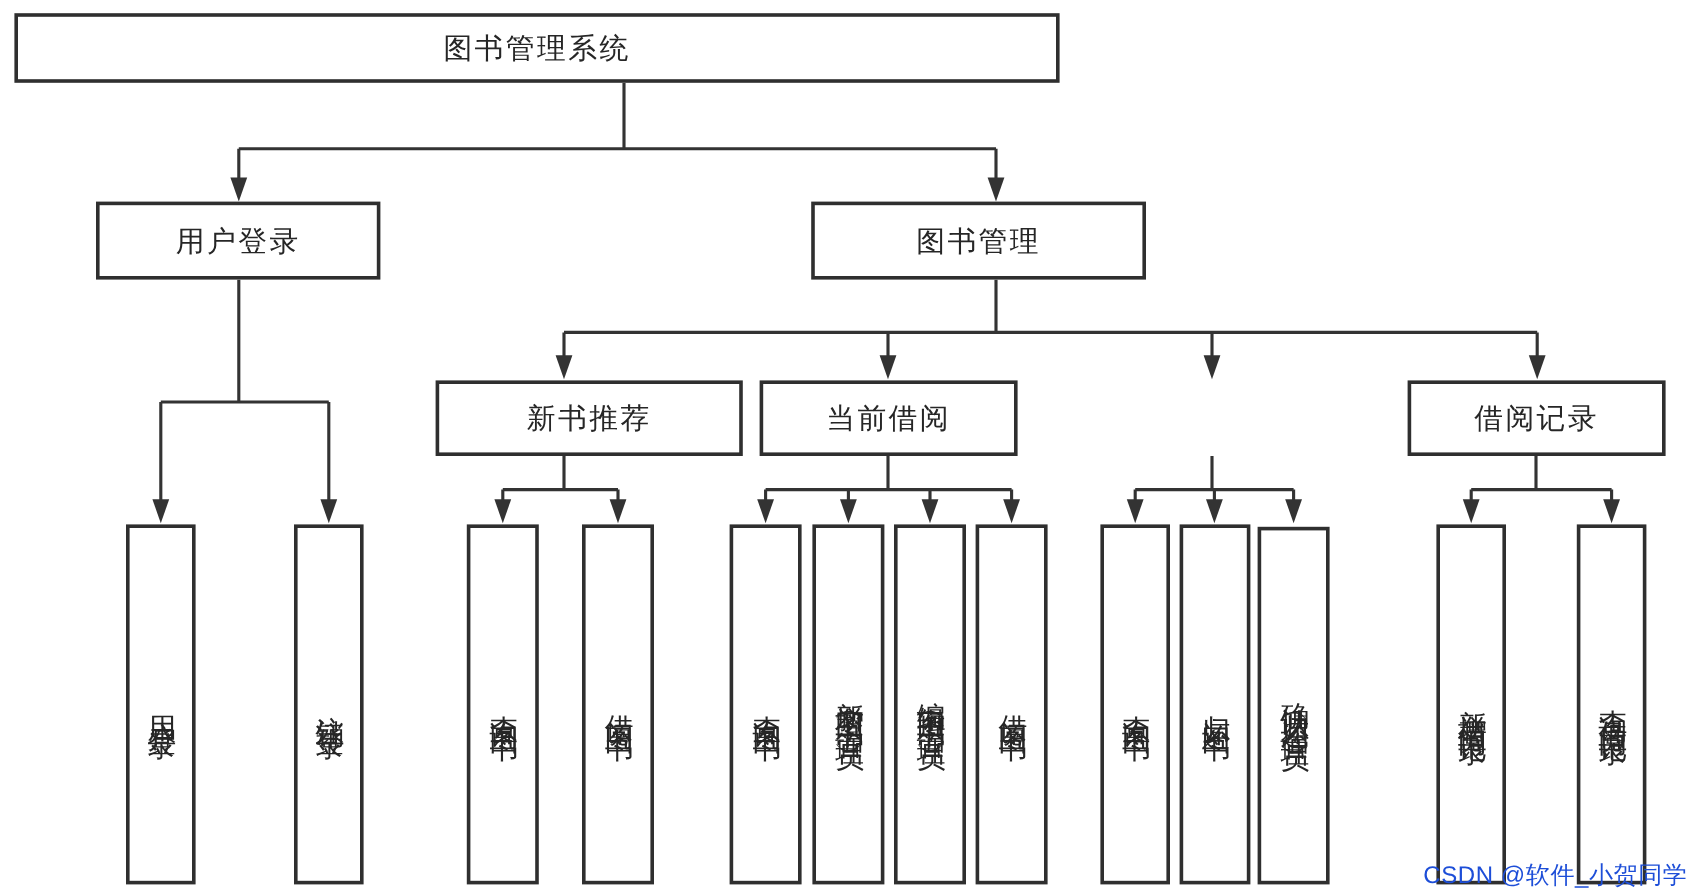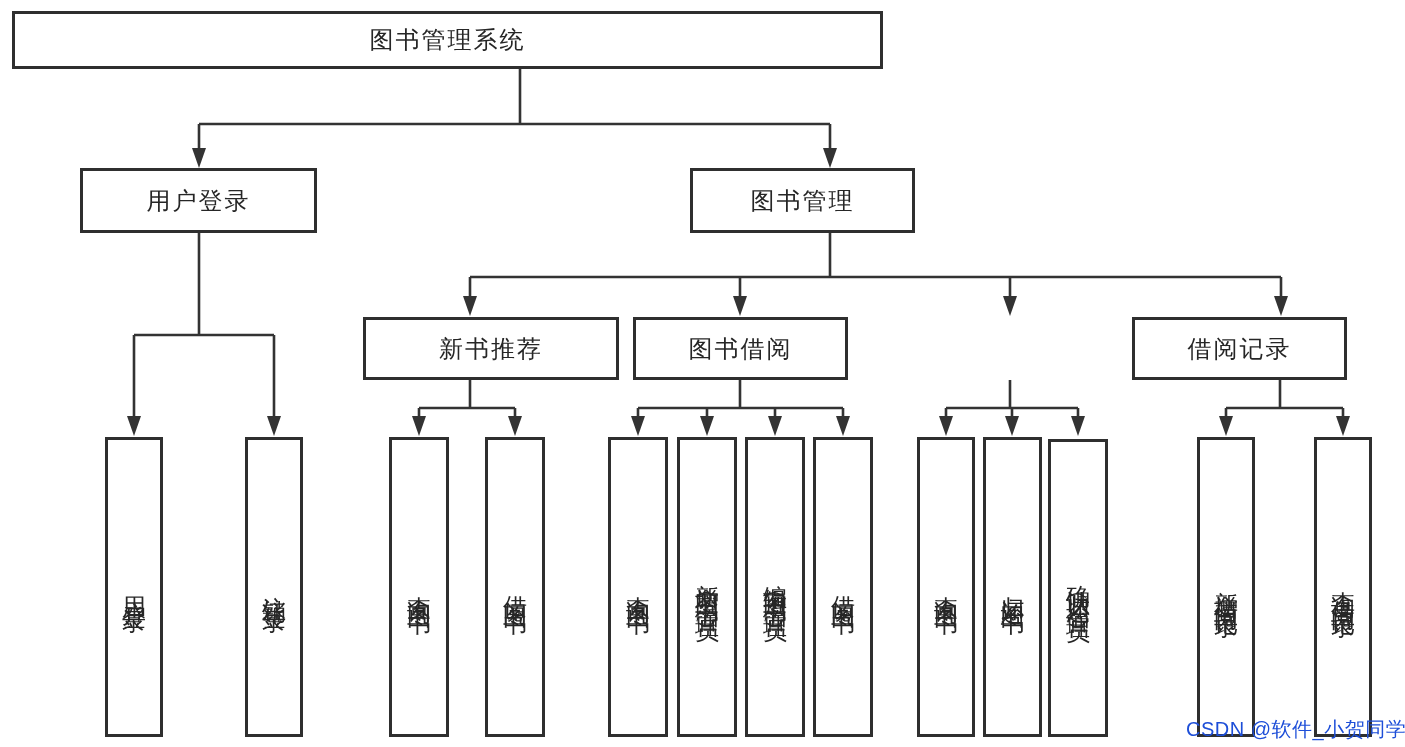--- a/index.html
+++ b/index.html
@@ -108,31 +108,31 @@
     </g>
   </svg>
 
   <div class="node" style="left:12px; top:11px; width:871px; height:58px;">
     <span class="label">图书管理系统</span>
   </div>
 
   <div class="node" style="left:80px; top:168px; width:237px; height:65px;">
     <span class="label">用户登录</span>
   </div>
-  <div class="node" style="left:690px; top:168px; width:225px; height:65px;">
+  <div class="node" style="left:676px; top:168px; width:279px; height:65px;">
     <span class="label">图书管理</span>
   </div>
 
   <div class="node" style="left:363px; top:317px; width:256px; height:63px;">
     <span class="label">新书推荐</span>
   </div>
   <div class="node" style="left:633px; top:317px; width:215px; height:63px;">
-    <span class="label">图书借阅</span>
+    <span class="label">当前借阅</span>
   </div>
-  <div class="node" style="left:1132px; top:317px; width:215px; height:63px;">
+  <div class="node" style="left:1173px; top:317px; width:215px; height:63px;">
     <span class="label">借阅记录</span>
   </div>
 
   <div class="node vnode" style="left:105px; top:437px; width:58px; height:300px;">
     <span class="label">用户登录</span>
   </div>
   <div class="node vnode" style="left:245px; top:437px; width:58px; height:300px;">
     <span class="label">注销登录</span>
   </div>
 

